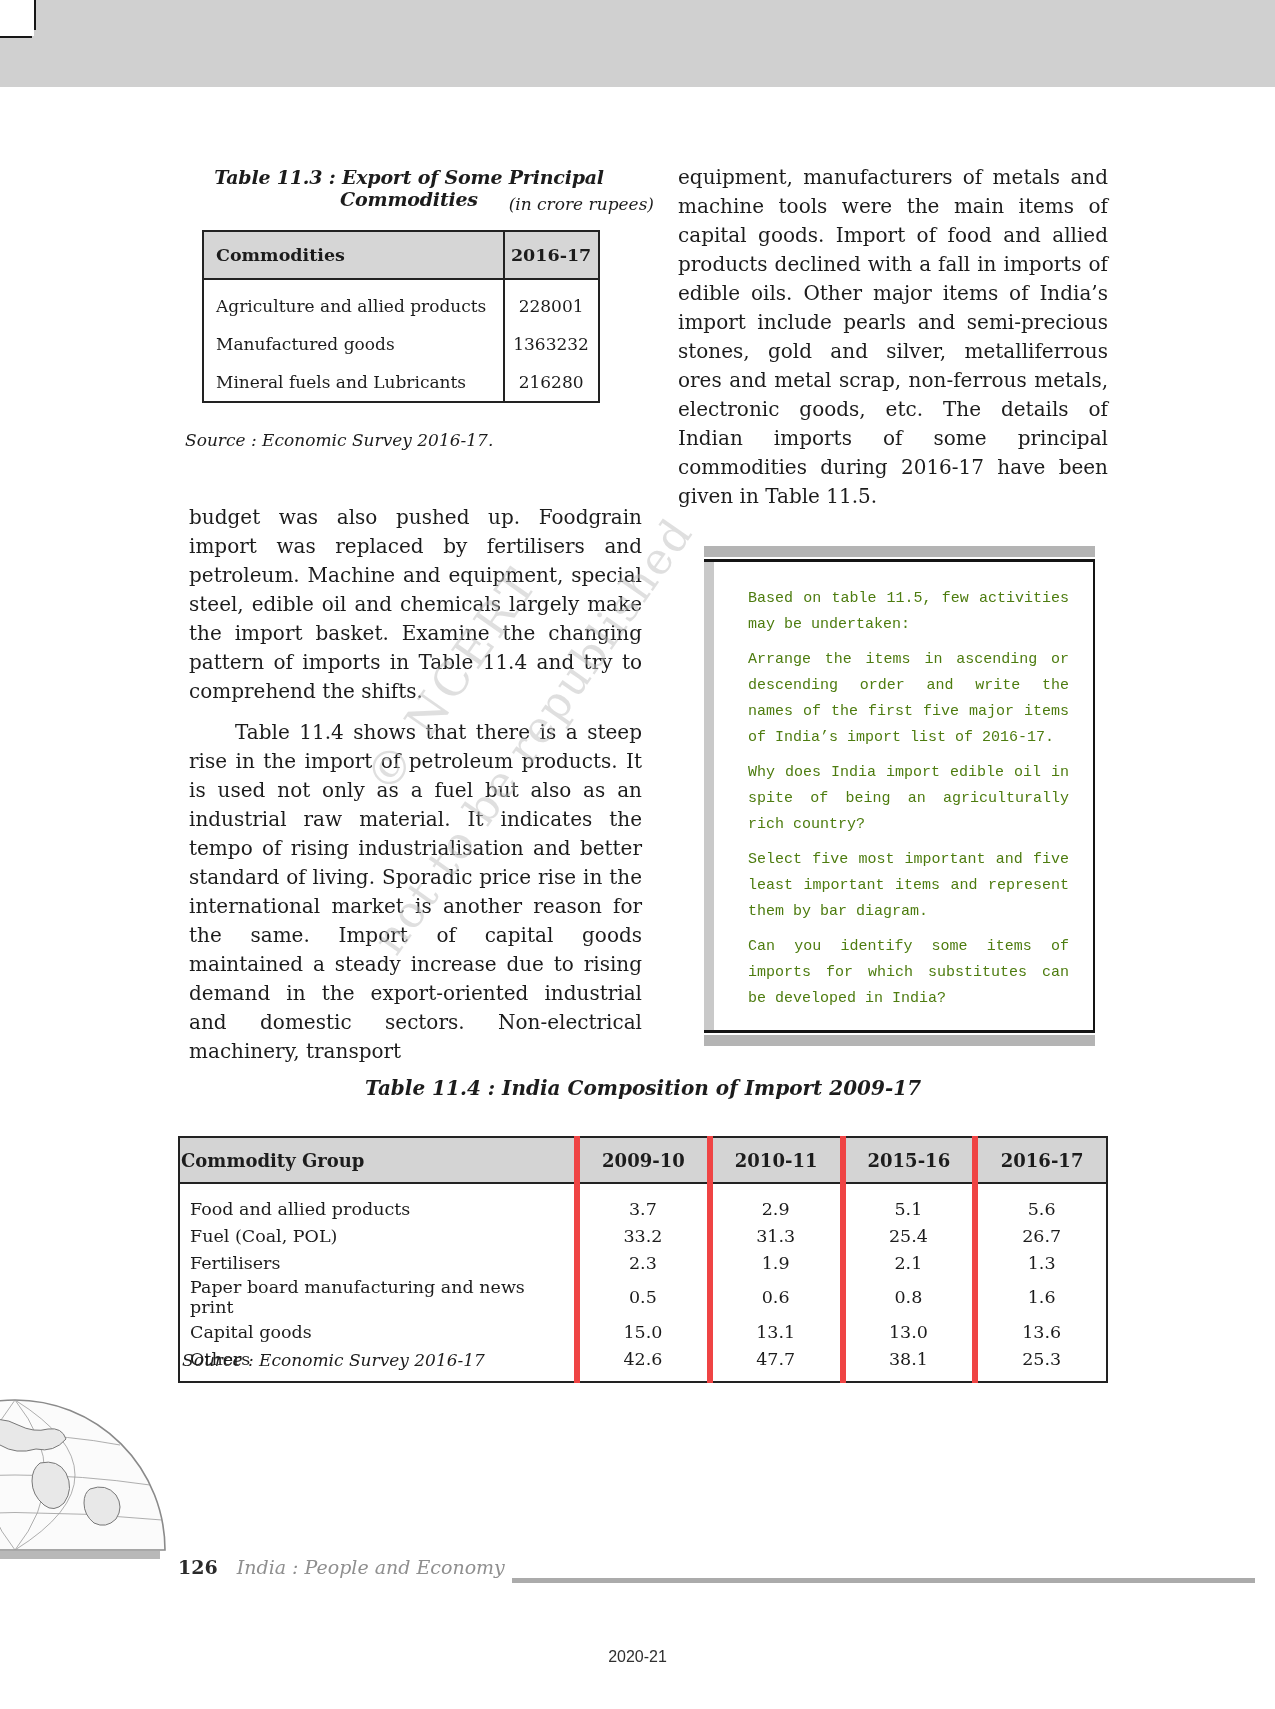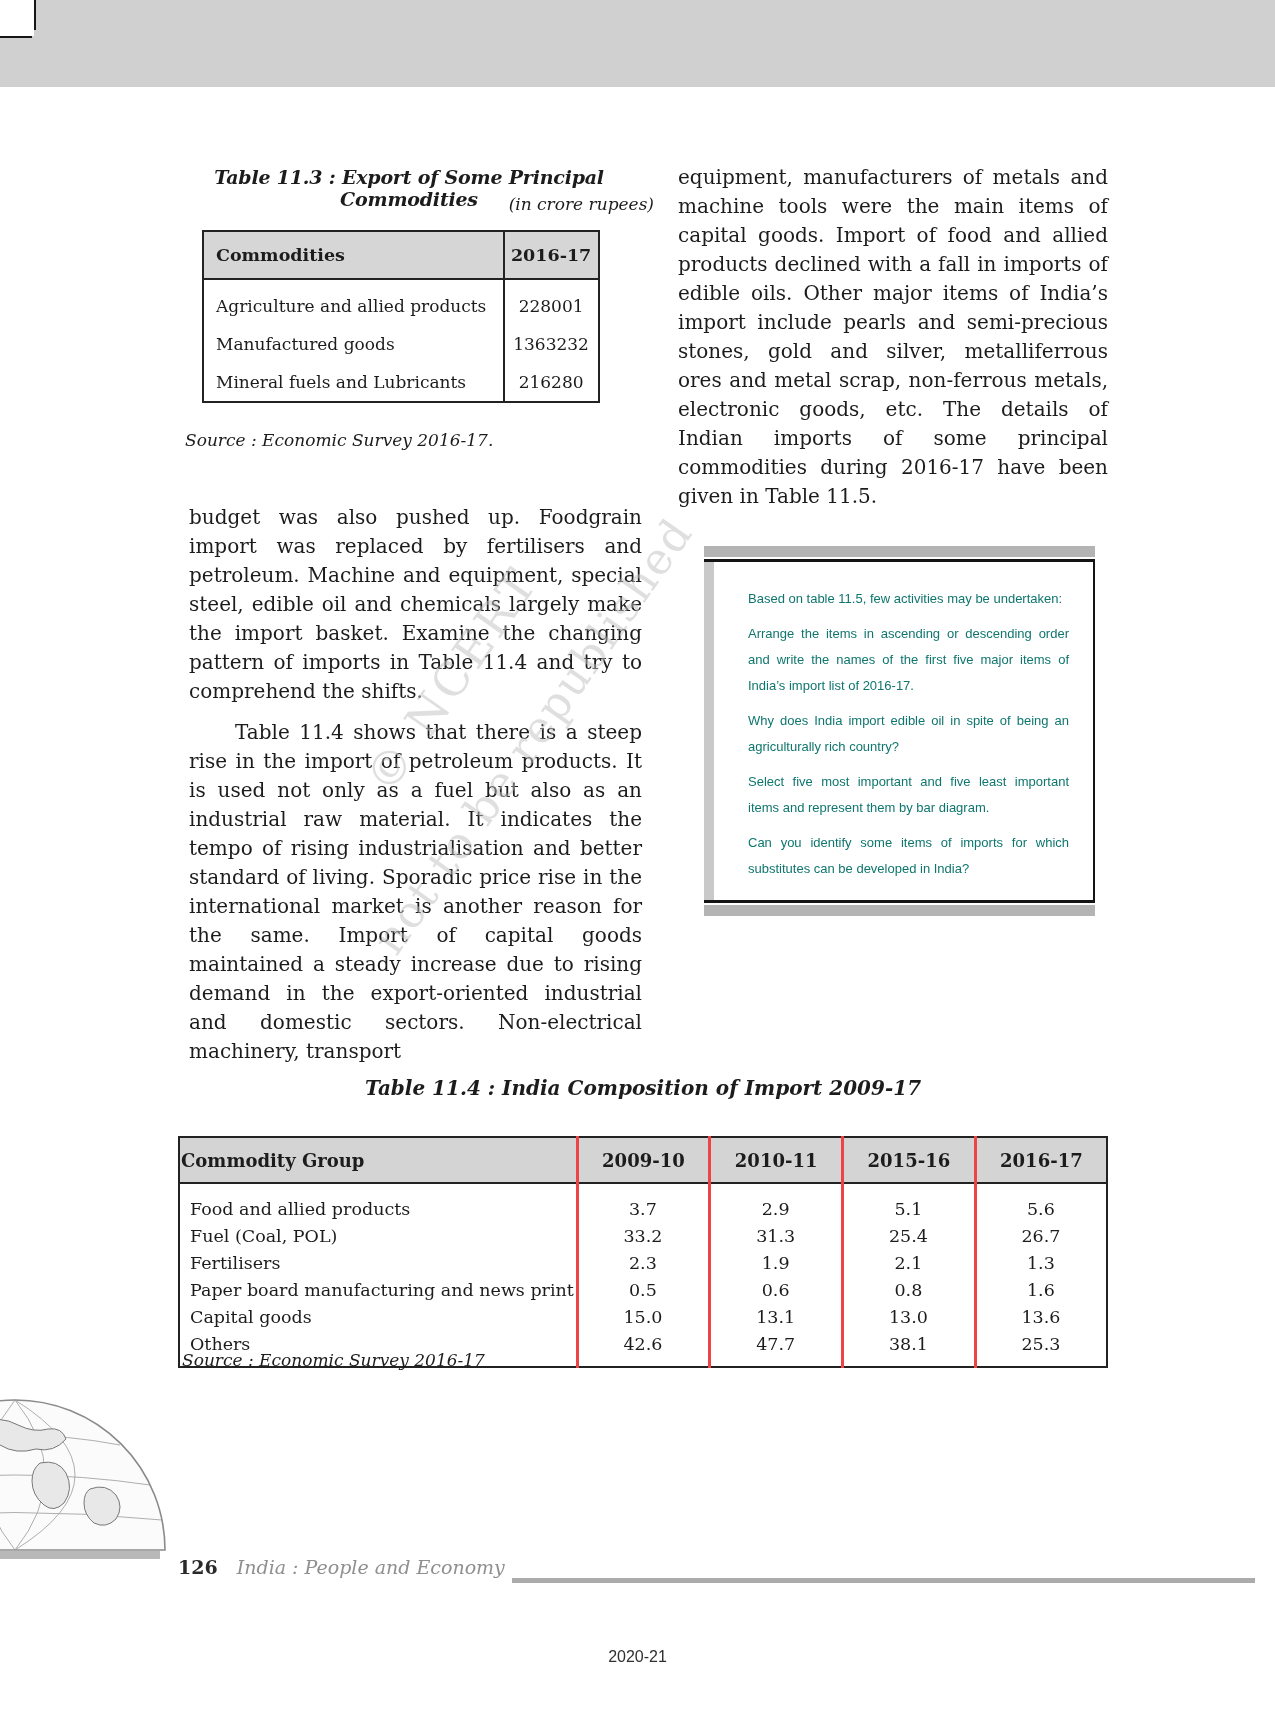--- a/index.html
+++ b/index.html
@@ -39,42 +39,42 @@
 
   
   .activity { position:absolute; left:704px; top:546px; width:391px; }
   .ab-top, .ab-bottom { height:11px; background:#b4b4b4; }
   .ab-top { margin-bottom:2px; }
   .ab-bottom { margin-top:2px; }
   .ab-inner { position:relative; background:#fff; border-top:3px solid #141414;
               border-bottom:3px solid #141414; border-right:2px solid #141414;
               padding:24px 24px 18px 44px; }
   .ab-strip { position:absolute; left:0; top:0; bottom:0; width:10px; background:#c9c9c9; }
-  .ab-inner p { margin:0 0 9px 0; font-family:Liberation Sans, sans-serif;
-                font-size:13px; line-height:26px; color:#0f766e; text-align:justify; }
+  .ab-inner p { margin:0 0 9px 0; font-family:Liberation Mono, monospace;
+                font-size:15px; line-height:26px; color:#4d7c0f; text-align:justify; }
   .ab-inner p:last-child { margin-bottom:0; }
 
   
   .watermark { position:absolute; left:320px; top:570px; width:580px; height:440px;
                transform:rotate(-55deg); color:#c0c0c0; opacity:0.5; z-index:6;
                text-align:center; pointer-events:none; }
   .watermark .wm1 { font-size:46px; letter-spacing:4px; }
   .watermark .wm2 { font-size:44px; margin-top:46px; letter-spacing:2px; }
 
   
   .t114-title { position:absolute; left:178px; top:1076px; width:930px; text-align:center;
                 font-size:20px; font-weight:bold; font-style:italic; }
   .t114-note  { position:absolute; left:178px; top:1104px; width:930px; text-align:right;
                 font-style:italic; font-size:17px; }
   table.t114 { position:absolute; left:178px; top:1136px; width:930px;
                border-collapse:collapse; border:2.5px solid #222; font-size:17.5px; }
   table.t114 th { background:#d4d4d4; border-bottom:2.5px solid #222; height:42px;
                   font-size:18px; text-align:center; }
   table.t114 th:first-child { text-align:left; }
-  table.t114 th + th, table.t114 td + td { border-left:3px solid #ef4444;margin-top:21px; }
+  table.t114 th + th, table.t114 td + td { border-left:6px solid #ef4444;margin-top:21px; }
   table.t114 td { height:25px; padding-left:0; }
   table.t114 td:first-child { padding-left:10px; }
   table.t114 td.num { text-align:center; }
   table.t114 tr.first td { padding-top:12px; }
   table.t114 tr.last td { padding-bottom:10px; }
   .t114-source { position:absolute; left:182px; top:1350px; font-style:italic; font-size:17px; }
 
   
   .globe { position:absolute; left:0; top:1393px; z-index:1; }
   .globe-bar { position:absolute; left:0; top:1551px; width:160px; height:8px; background:#b8b8b8; }

